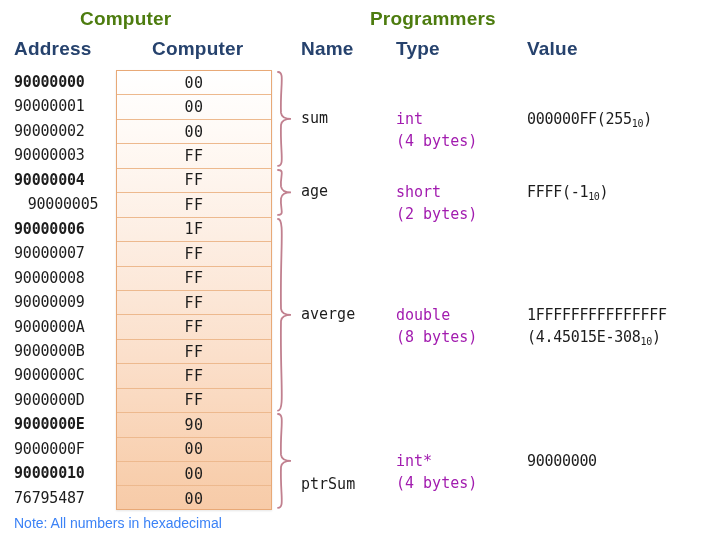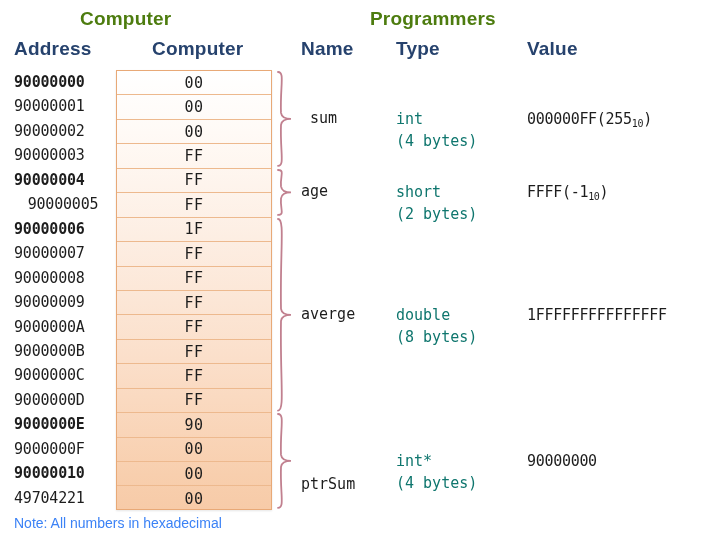--- a/index.html
+++ b/index.html
@@ -100,21 +100,21 @@
     font-family: "DejaVu Sans Mono", monospace;
     font-size: 15px;
     color: #1d1d1d;
     white-space: nowrap;
   }
   .prog-type {
     position: absolute;
     left: 396px;
     font-family: "DejaVu Sans Mono", monospace;
     font-size: 15px;
-    color: #0f766e;
+    color: #a21caf;
     white-space: nowrap;
     line-height: 22px;
   }
   .prog-type .bytes { display: block; }
   .prog-value {
     position: absolute;
     left: 527px;
     font-family: "DejaVu Sans Mono", monospace;
     font-size: 15px;
     color: #1d1d1d;
@@ -164,21 +164,21 @@
     <div class="addr" style="top: 241.15px; height: 24.45px; line-height: 24.45px;">90000007</div>
     <div class="addr" style="top: 265.6px; height: 24.45px; line-height: 24.45px;">90000008</div>
     <div class="addr" style="top: 290.05px; height: 24.45px; line-height: 24.45px;">90000009</div>
     <div class="addr" style="top: 314.5px; height: 24.45px; line-height: 24.45px;">9000000A</div>
     <div class="addr" style="top: 338.95px; height: 24.45px; line-height: 24.45px;">9000000B</div>
     <div class="addr" style="top: 363.4px; height: 24.45px; line-height: 24.45px;">9000000C</div>
     <div class="addr" style="top: 387.85px; height: 24.45px; line-height: 24.45px;">9000000D</div>
     <div class="addr bold" style="top: 412.3px; height: 24.45px; line-height: 24.45px;">9000000E</div>
     <div class="addr" style="top: 436.75px; height: 24.45px; line-height: 24.45px;">9000000F</div>
     <div class="addr" style="top: 461.2px; height: 24.45px; line-height: 24.45px; font-weight: bold;">90000010</div>
-    <div class="addr" style="top: 485.65px; height: 24.45px; line-height: 24.45px;">49704221</div>
+    <div class="addr" style="top: 485.65px; height: 24.45px; line-height: 24.45px;">76795487</div>
   </div>
 
 <div id="mem-table">
     <div class="mem-row" style="height: 24.45px;">
       <span class="mem-content">00</span>
     </div>
     <div class="mem-row" style="height: 24.45px;">
       <span class="mem-content">00</span>
     </div>
     <div class="mem-row" style="height: 24.45px;">
@@ -248,27 +248,27 @@
       </svg>
     </div>
     <div class="brace" style="top: 412.3px;">
       <svg width="18" height="97.8" viewBox="0 0 18 97.8">
         <path d="M 2,2 C 9,2 4,15.6 5,42.9 C 5.6,47.4 9,48.9 15,48.9 C 9,48.9 5.6,50.4 5,54.9 C 4,82.2 9,95.8 2,95.8" fill="none" stroke="#c1808f" stroke-width="1.8" stroke-linecap="round"></path>
       </svg>
     </div>
   </div>
 
 <div id="prog-layer">
-    <div class="prog-name" style="left: 310px; top: 108.9px;">sum</div>
+    <div class="prog-name" style="left: 301px; top: 108.9px;">sum</div>
     <div class="prog-type" style="top: 107.9px;"><span>int</span><span class="bytes">(4 bytes)</span></div>
     <div class="prog-value" style="top: 107.9px;"><span>000000FF(255</span><sub>10</sub><span>)</span></div>
     <div class="prog-name" style="left: 301px; top: 182.25px;">age</div>
     <div class="prog-type" style="top: 181.25px;"><span>short</span><span class="bytes">(2 bytes)</span></div>
     <div class="prog-value" style="top: 181.25px;"><span>FFFF(-1</span><sub>10</sub><span>)</span></div>
     <div class="prog-name" style="left: 301px; top: 304.5px;">averge</div>
     <div class="prog-type" style="top: 303.5px;"><span>double</span><span class="bytes">(8 bytes)</span></div>
-    <div class="prog-value" style="top: 303.5px;"><span>1FFFFFFFFFFFFFFF</span></div>
+    <div class="prog-value" style="top: 303.5px;"><span>1FFFFFFFFFFFFFFF</span><span class="dec">(4.45015E-308<sub>10</sub><span>)</span></span></div>
     <div class="prog-name" style="left: 301px; top: 451.2px; margin-top: 24px;">ptrSum</div>
     <div class="prog-type" style="top: 450.2px;"><span>int*</span><span class="bytes">(4 bytes)</span></div>
     <div class="prog-value" style="top: 450.2px;"><span>90000000</span></div>
   </div>
 
 <div id="note">Note: All numbers in hexadecimal</div>
 
 </body></html>

